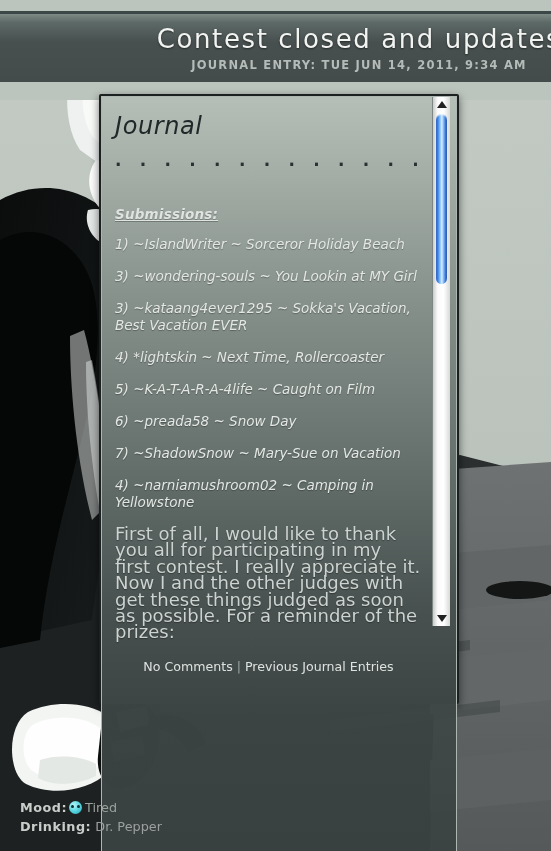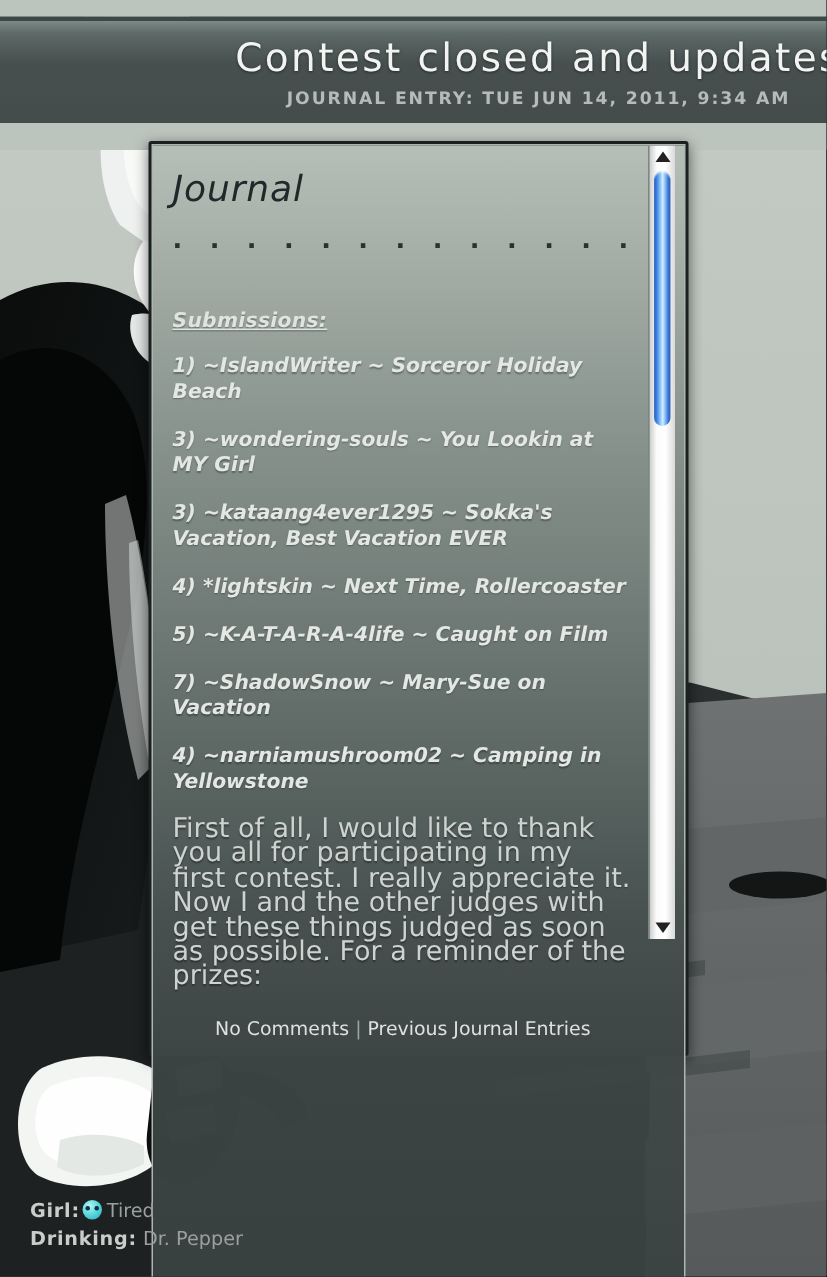--- a/index.html
+++ b/index.html
@@ -73,21 +73,20 @@
   .subs-head{
     font-size:13.5px;font-style:italic;font-weight:700;text-decoration:underline;
     color:#dfe4e0;letter-spacing:.2px;margin:36px 0 0 4px;
     text-shadow:0 1px 1px rgba(0,0,0,.25);
   }
   ul.subs{list-style:none;margin:14px 0 0 0;padding:0;}
   ul.subs li{
     font-size:13.5px;font-style:italic;color:#e4e8e4;
     line-height:17px;margin:0 0 15px 4px;padding:0;width:308px;
     text-shadow:0 1px 1px rgba(0,0,0,.3);
-    font-weight:bold;
   }
   .para{
     font-size:18px;color:#cdd3d0;line-height:16.4px;
     margin:10px 0 0 4px;width:306px;
     text-shadow:0 1px 1px rgba(0,0,0,.35);
   }
   .links{
     margin:17px 0 0 0;text-align:center;width:315px;
     font-size:12.6px;color:#dde2df;line-height:17px;
   }
@@ -216,20 +215,21 @@
       <div class="j-title">Journal</div>
       <div class="dots">. . . . . . . . . . . . . . . . . . . . . . . . .</div>
       <div class="subs-head">Submissions:</div>
 
       <ul class="subs">
         <li>1) ~IslandWriter ~ Sorceror Holiday Beach</li>
         <li>3) ~wondering-souls ~ You Lookin at MY Girl</li>
         <li>3) ~kataang4ever1295 ~ Sokka's Vacation, Best Vacation EVER</li>
         <li>4) *lightskin ~ Next Time, Rollercoaster</li>
         <li>5) ~K-A-T-A-R-A-4life ~ Caught on Film</li>
+        <li>6) ~preada58 ~ Snow Day</li>
         <li>7) ~ShadowSnow ~ Mary-Sue on Vacation</li>
         <li>4) ~narniamushroom02 ~ Camping in Yellowstone</li>
       </ul>
 
       <div class="para">First of all, I would like to thank you all for participating in my first contest. I really appreciate it. Now I and the other judges with get these things judged as soon as possible. For a reminder of the prizes:</div>
 
       <div class="links">
         <a href="#">No Comments</a><span class="sep">|</span><a href="#">Previous Journal Entries</a>
       </div>
     </div>
@@ -241,20 +241,20 @@
       <div class="sb-thumb"></div>
       <div class="sb-btn sb-dn">
         <span class="sb-arrow dn"></span>
       </div>
     </div>
 
   </div>
 
   <div class="meta">
     <div class="meta-row">
-      <b>Girl:</b><span class="mood-icon"></span><span>Tired</span>
+      <b>Mood:</b><span class="mood-icon"></span><span>Tired</span>
     </div>
     <div class="meta-row">
       <b>Drinking:</b> <span>Dr. Pepper</span>
     </div>
   </div>
 
 </div>
 
 </body></html>

